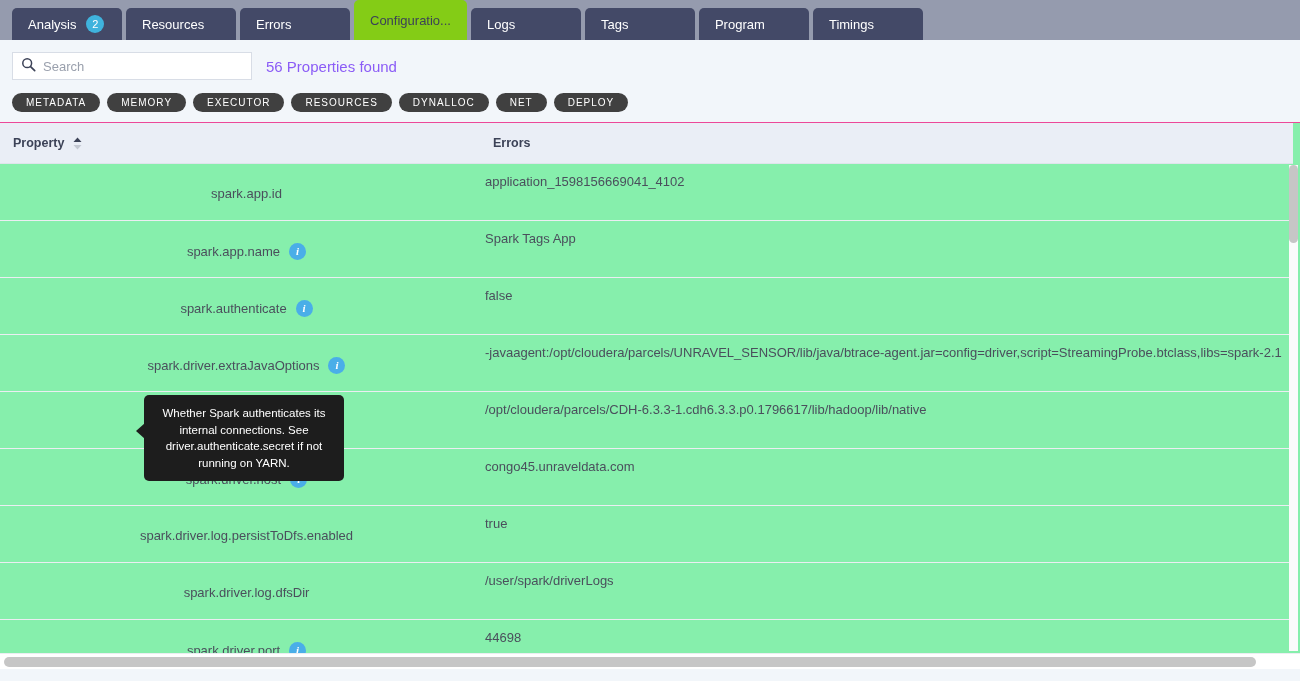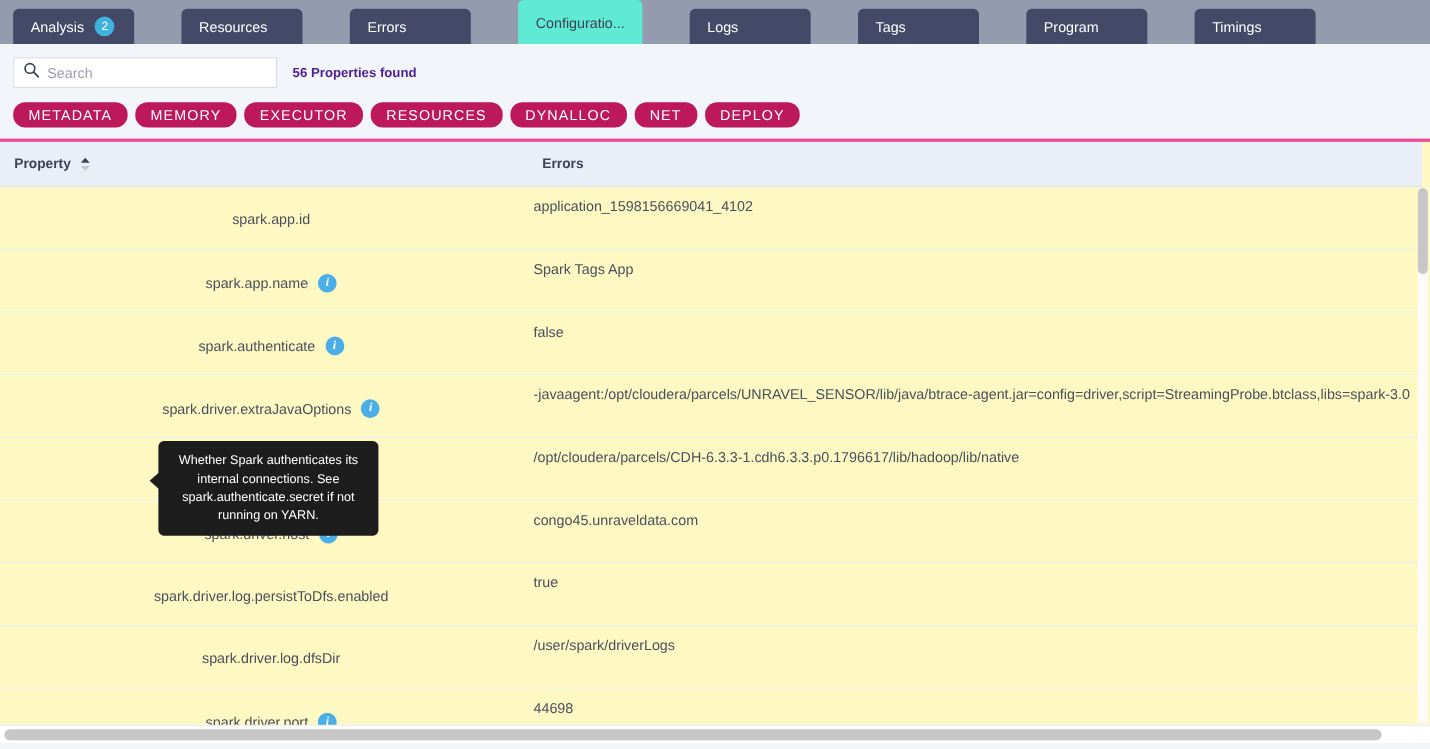--- a/index.html
+++ b/index.html
@@ -11,39 +11,38 @@
   }
 
   
   .tabbar {
     position: relative;
     height: 40px;
     background: #959bae;
     display: flex;
     align-items: flex-end;
     padding-left: 12px;
-    gap: 39px;
   }
   .tab {
     height: 32px;
     background: #434967;
     color: #ffffff;
     font-size: 13px;
     border-radius: 5px 5px 0 0;
     display: flex;
     align-items: center;
     gap: 10px;
     padding: 0 16px;
     margin-right: 4px;
     white-space: nowrap;
     cursor: pointer;
     min-width: 110px;
   }
   .tab.active {
-    background: #5eead4;
+    background: #84cc16;
     color: #3c4257;
     height: 40px;
     align-items: center;
     border-radius: 5px 5px 0 0;
   }
   .tab .badge {
     display: inline-flex;
     align-items: center;
     justify-content: center;
     width: 18px; height: 18px;
@@ -51,21 +50,21 @@
     background: #3fb3dd;
     color: #ffffff;
     font-size: 11px;
     line-height: 1;
   }
 
   
   .toolbar {
     background: #f2f6fa;
     padding: 12px 12px 10px 12px;
-    border-bottom: 3px solid #ec4899;
+    border-bottom: 1px solid #ec4899;
   }
   .searchrow {
     display: flex;
     align-items: center;
     gap: 14px;
   }
   .searchbox {
     width: 240px;
     height: 28px;
     background: #ffffff;
@@ -80,45 +79,44 @@
     border: none;
     outline: none;
     font-size: 13px;
     font-family: "Liberation Sans", sans-serif;
     color: #3c4257;
     width: 100%;
     background: transparent;
   }
   .searchbox input::placeholder { color: #9aa0ad; }
   .found {
-    font-size: 12px;
-    color: #4c1d95;
-    font-weight: bold;
+    font-size: 15px;
+    color: #8b5cf6;
   }
   .chips {
     display: flex;
     gap: 7px;
     margin-top: 13px;
   }
   .chip {
-    background: #be185d;
-    color: #ffffff;
-    font-size: 13px;
+    background: #404040;
+    color: #ffffff;
+    font-size: 10px;
     letter-spacing: 1px;
     border-radius: 11px;
     padding: 4px 14px;
     cursor: pointer;
     white-space: nowrap;
   }
 
   
   .tablewrap {
     position: relative;
     height: 530px;
-    background: #fef9c3;
+    background: #86efac;
     overflow: hidden;
   }
   table { width: 1293px; border-collapse: collapse; table-layout: fixed; }
   thead th {
     background: #eaeef6;
     text-align: left;
     font-size: 12.5px;
     color: #3c4257;
     font-weight: bold;
     padding: 12px 0 12px 13px;
@@ -315,21 +313,21 @@
               <span>spark.authenticate</span>
               <span class="infoicon">i</span>
             </span></td>
           <td class="val">false</td>
         </tr>
         <tr>
           <td class="prop"><span class="propinner">
               <span>spark.driver.extraJavaOptions</span>
               <span class="infoicon">i</span>
             </span></td>
-          <td class="val">-javaagent:/opt/cloudera/parcels/UNRAVEL_SENSOR/lib/java/btrace-agent.jar=config=driver,script=StreamingProbe.btclass,libs=spark-3.0</td>
+          <td class="val">-javaagent:/opt/cloudera/parcels/UNRAVEL_SENSOR/lib/java/btrace-agent.jar=config=driver,script=StreamingProbe.btclass,libs=spark-2.1</td>
         </tr>
         <tr>
           <td class="prop"><span class="propinner">
               <span>spark.driver.extraLibraryPath</span>
               <span class="infoicon">i</span>
             </span></td>
           <td class="val">/opt/cloudera/parcels/CDH-6.3.3-1.cdh6.3.3.p0.1796617/lib/hadoop/lib/native</td>
         </tr>
         <tr>
           <td class="prop"><span class="propinner">
@@ -353,21 +351,21 @@
         <tr>
           <td class="prop"><span class="propinner">
               <span>spark.driver.port</span>
               <span class="infoicon">i</span>
             </span></td>
           <td class="val">44698</td>
         </tr>
       </tbody>
   </table>
 
-  <div class="tooltip">Whether Spark authenticates its internal connections. See spark.authenticate.secret if not running on YARN.</div>
+  <div class="tooltip">Whether Spark authenticates its internal connections. See driver.authenticate.secret if not running on YARN.</div>
 
   <div class="vscroll">
     <div class="vthumb"></div>
   </div>
 </div>
 
 <div class="hscrollwrap">
   <div class="hthumb"></div>
 </div>
 <div class="footer"></div>

